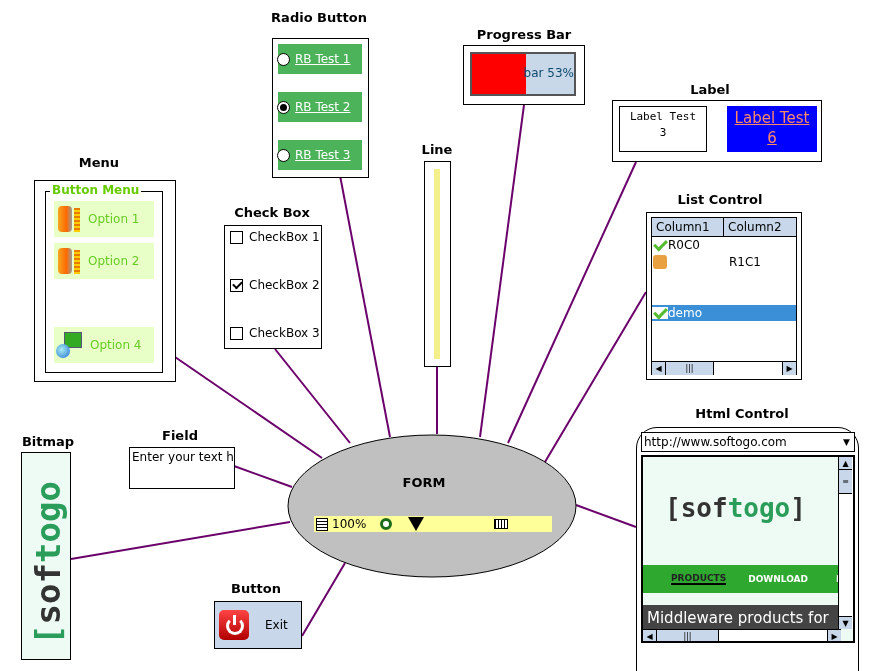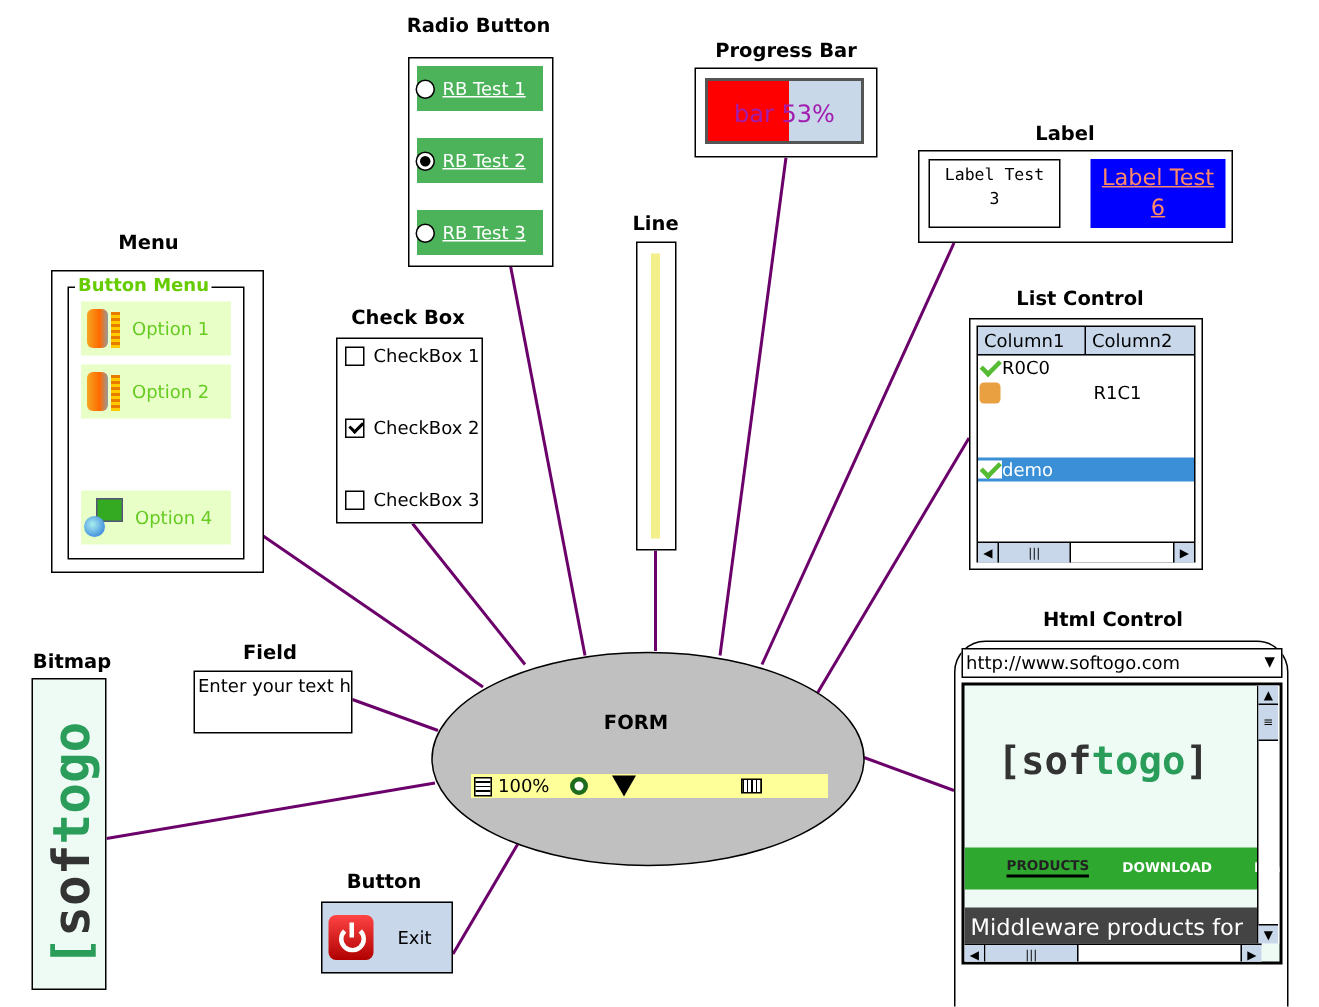--- a/index.html
+++ b/index.html
@@ -28,21 +28,21 @@
   .rb .lbl { color:#fff; text-decoration:underline; font-size:12px; margin-left:5px; }
 
   
   .cb { position:absolute; left:5px; display:flex; align-items:center; }
   .cb .box { width:13px; height:13px; border:1px solid #000; background:#fff; position:relative; box-sizing:border-box; }
   .cb .lbl { font-size:12px; margin-left:6px; color:#000; }
 
   
   .pbar { position:absolute; left:6px; top:6px; width:106px; height:44px; border:2px solid #555; box-sizing:border-box; background:#c8d8e8; }
   .pbar .fill { position:absolute; left:0; top:0; bottom:0; background:#ff0000; }
-  .pbar .txt { position:absolute; left:0; right:0; top:12px; text-align:center; color:#a21caf; font-size:16px; }
+  .pbar .txt { position:absolute; left:0; right:0; top:12px; text-align:right; color:#0c4a6e; font-size:12px; }
 
   
   .lbl1 { position:absolute; left:6px; top:5px; width:88px; height:46px; border:1px solid #000; font-family:"DejaVu Sans Mono", monospace; font-size:11px; text-align:center; line-height:16px; padding-top:2px; box-sizing:border-box; }
   .lbl2 { position:absolute; left:114px; top:5px; width:90px; height:46px; background:#0000ff; color:#ff8866; text-decoration:underline; font-size:15px; text-align:center; line-height:20px; padding-top:2px; box-sizing:border-box; }
 
   
   .lc-head { position:absolute; left:4px; top:4px; width:144px; height:18px; background:#c8d8ea; border-bottom:1px solid #000; display:flex; font-size:12px; }
   .lc-head div { padding-left:4px; line-height:18px; box-sizing:border-box; }
   .lc-row { position:absolute; left:4px; width:144px; height:16px; font-size:12px; display:flex; align-items:center; }
   .lc-row.sel { background:#3a8fd6; color:#fff; }

